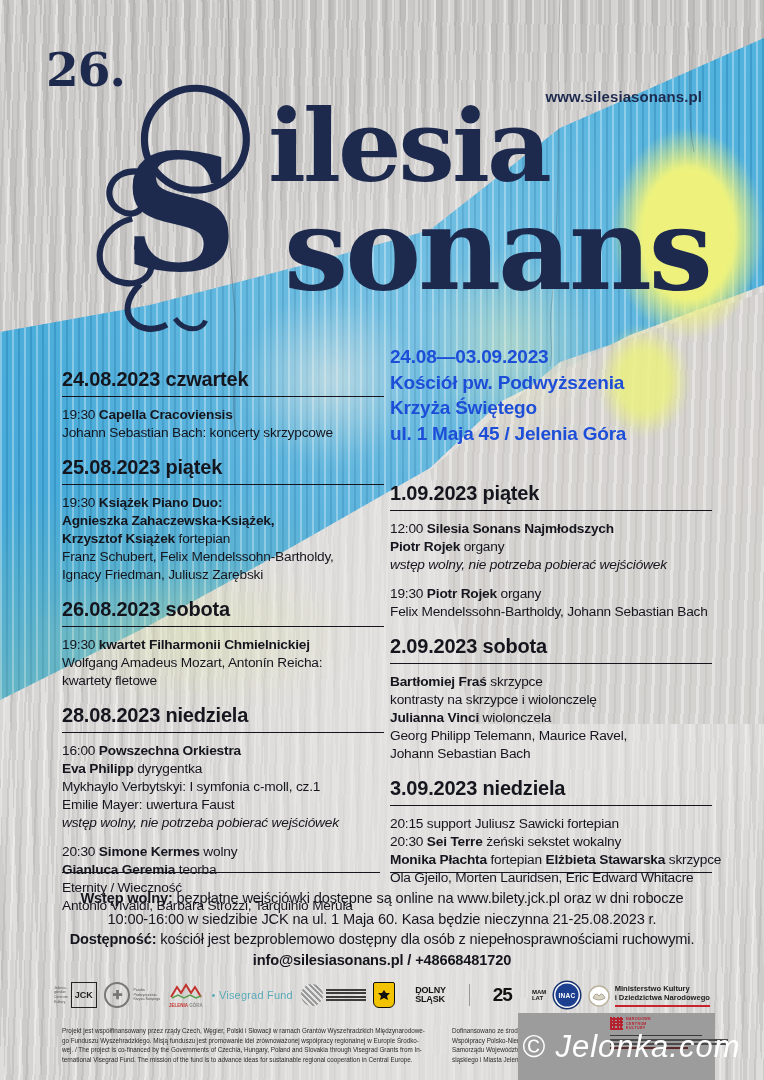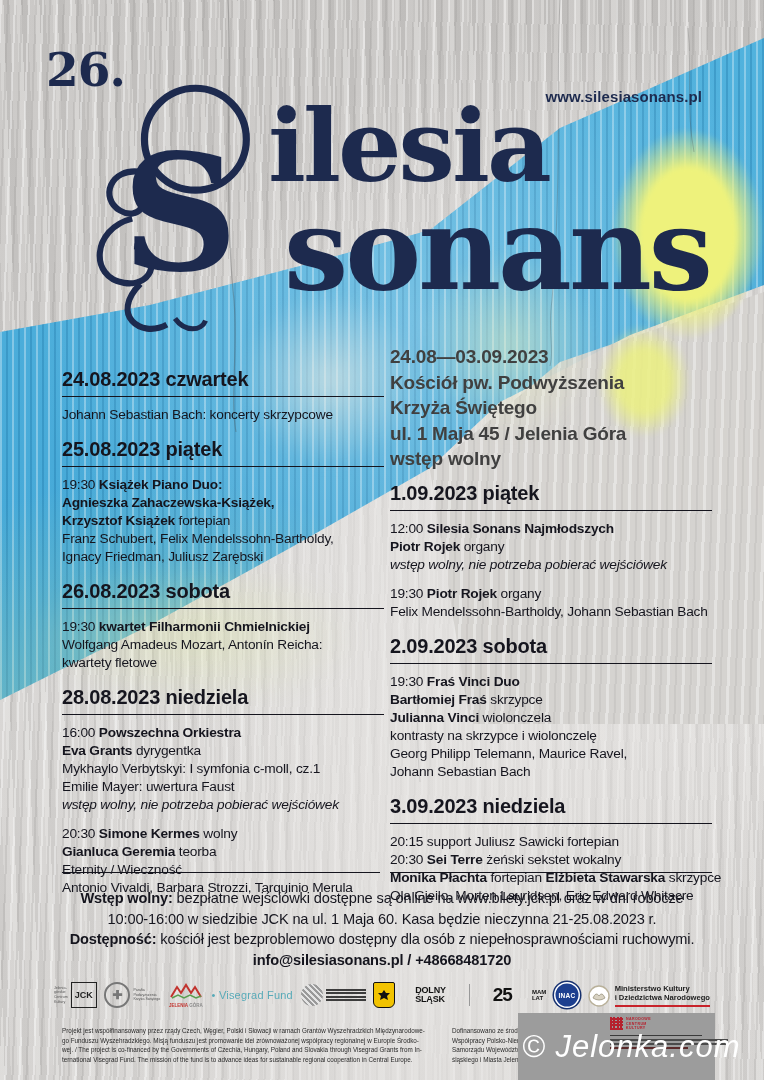--- a/index.html
+++ b/index.html
@@ -33,21 +33,21 @@
   .blob.g-left{left:30px;top:560px;width:330px;height:150px;background:radial-gradient(closest-side,rgba(223,232,168,.4),rgba(223,232,168,0));border-radius:50%;filter:blur(10px);}
   .blob.cream{left:240px;top:292px;width:180px;height:175px;background:radial-gradient(closest-side,rgba(240,238,228,.6),rgba(240,238,228,0));border-radius:50%;filter:blur(8px);}
   .cracks{position:absolute;inset:0;z-index:5;pointer-events:none;}
   
   .content{position:absolute;inset:0;z-index:10;}
   .edition{position:absolute;left:46px;top:42px;font-family:"DejaVu Serif",serif;font-weight:bold;font-size:47px;color:#1d2a4e;letter-spacing:-1px;}
   .website{position:absolute;right:62px;top:88px;font-size:15px;font-weight:bold;color:#1d2a4e;letter-spacing:.1px;}
   .title-initial{position:absolute;left:70px;top:78px;width:210px;height:265px;}
   .title-rest{position:absolute;left:268px;top:96px;font-family:"DejaVu Serif",serif;font-weight:bold;font-size:100px;line-height:1;color:#1d2a4e;letter-spacing:-3px;}
   .title-line2{position:absolute;left:284px;top:192px;font-family:"DejaVu Serif",serif;font-weight:bold;font-size:114px;line-height:1;color:#1d2a4e;letter-spacing:-3px;}
-  .venue{position:absolute;left:390px;top:344px;width:330px;font-size:19px;font-weight:bold;line-height:25.5px;letter-spacing:-.2px;color:#404040;}
+  .venue{position:absolute;left:390px;top:344px;width:330px;font-size:19px;font-weight:bold;line-height:25.5px;letter-spacing:-.2px;color:#1d4ed8;}
   .col{position:absolute;width:322px;}
   #left-col{left:62px;top:368px;}
   #right-col{left:390px;top:482px;}
   .sec-head{font-weight:bold;font-size:20px;letter-spacing:-.2px;border-bottom:1.6px solid #15151e;padding-bottom:5px;margin:14px 0 9px;}
   .sec-head:first-child{margin-top:0;}
   .ev-line{font-size:13.7px;line-height:18px;letter-spacing:-.2px;white-space:nowrap;}
   .ev-line .b{font-weight:bold;}
   .ev-line .i{font-style:italic;}
   .group.gap{margin-top:11px;}
   .col-rule{position:absolute;top:872px;height:0;border-top:1.6px solid #15151e;}
@@ -129,46 +129,46 @@
       <text x="48" y="188" font-family="DejaVu Serif, serif" font-size="158" font-weight="bold" fill="#1d2a4e">S</text>
     </svg>
     <div class="title-rest">ilesia</div>
     <div class="title-line2">sonans</div>
 
     <div class="venue">
       <div>24.08—03.09.2023</div>
       <div>Kościół pw. Podwyższenia</div>
       <div>Krzyża Świętego</div>
       <div>ul. 1 Maja 45 / Jelenia Góra</div>
-      <div>wstęp wolny</div>
     </div>
 
     <div class="col" id="left-col">
         <div class="sec-head">24.08.2023 czwartek</div>
         <div class="group">
+          <div class="ev-line"><span>19:30 </span><span class="b">Capella Cracoviensis</span></div>
           <div class="ev-line"><span>Johann Sebastian Bach: koncerty skrzypcowe</span></div>
         </div>
         <div class="sec-head">25.08.2023 piątek</div>
         <div class="group">
           <div class="ev-line"><span>19:30 </span><span class="b">Książek Piano Duo:</span></div>
           <div class="ev-line"><span class="b">Agnieszka Zahaczewska-Książek,</span></div>
           <div class="ev-line"><span class="b">Krzysztof Książek</span><span> fortepian</span></div>
           <div class="ev-line"><span>Franz Schubert, Felix Mendelssohn-Bartholdy,</span></div>
           <div class="ev-line"><span>Ignacy Friedman, Juliusz Zarębski</span></div>
         </div>
         <div class="sec-head">26.08.2023 sobota</div>
         <div class="group">
           <div class="ev-line"><span>19:30 </span><span class="b">kwartet Filharmonii Chmielnickiej</span></div>
           <div class="ev-line"><span>Wolfgang Amadeus Mozart, Antonín Reicha:</span></div>
           <div class="ev-line"><span>kwartety fletowe</span></div>
         </div>
         <div class="sec-head">28.08.2023 niedziela</div>
         <div class="group">
           <div class="ev-line"><span>16:00 </span><span class="b">Powszechna Orkiestra</span></div>
-          <div class="ev-line"><span class="b">Eva Grants</span><span> dyrygentka</span></div>
+          <div class="ev-line"><span class="b">Eva Philipp</span><span> dyrygentka</span></div>
           <div class="ev-line"><span>Mykhaylo Verbytskyi: I symfonia c-moll, cz.1</span></div>
           <div class="ev-line"><span>Emilie Mayer: uwertura Faust</span></div>
           <div class="ev-line"><span class="i">wstęp wolny, nie potrzeba pobierać wejściówek</span></div>
         </div>
         <div class="group gap">
           <div class="ev-line"><span>20:30 </span><span class="b">Simone Kermes</span><span> wolny</span></div>
           <div class="ev-line"><span class="b">Gianluca Geremia</span><span> teorba</span></div>
           <div class="ev-line"><span>Eternity / Wieczność</span></div>
           <div class="ev-line"><span>Antonio Vivaldi, Barbara Strozzi, Tarquinio Merula</span></div>
         </div>
@@ -179,24 +179,23 @@
           <div class="ev-line"><span>12:00 </span><span class="b">Silesia Sonans Najmłodszych</span></div>
           <div class="ev-line"><span class="b">Piotr Rojek</span><span> organy</span></div>
           <div class="ev-line"><span class="i">wstęp wolny, nie potrzeba pobierać wejściówek</span></div>
         </div>
         <div class="group gap">
           <div class="ev-line"><span>19:30 </span><span class="b">Piotr Rojek</span><span> organy</span></div>
           <div class="ev-line"><span>Felix Mendelssohn-Bartholdy, Johann Sebastian Bach</span></div>
         </div>
         <div class="sec-head">2.09.2023 sobota</div>
         <div class="group">
-          <div class="ev-line"><span>19:30 </span><span class="b">Fraś Vinci Duo</span></div>
           <div class="ev-line"><span class="b">Bartłomiej Fraś</span><span> skrzypce</span></div>
+          <div class="ev-line"><span>kontrasty na skrzypce i wiolonczelę</span></div>
           <div class="ev-line"><span class="b">Julianna Vinci</span><span> wiolonczela</span></div>
-          <div class="ev-line"><span>kontrasty na skrzypce i wiolonczelę</span></div>
           <div class="ev-line"><span>Georg Philipp Telemann, Maurice Ravel,</span></div>
           <div class="ev-line"><span>Johann Sebastian Bach</span></div>
         </div>
         <div class="sec-head">3.09.2023 niedziela</div>
         <div class="group">
           <div class="ev-line"><span>20:15 support Juliusz Sawicki fortepian</span></div>
           <div class="ev-line"><span>20:30 </span><span class="b">Sei Terre</span><span> żeński sekstet wokalny</span></div>
           <div class="ev-line"><span class="b">Monika Płachta</span><span> fortepian </span><span class="b">Elżbieta Stawarska</span><span> skrzypce</span></div>
           <div class="ev-line"><span>Ola Gjeilo, Morten Lauridsen, Eric Edward Whitacre</span></div>
         </div>

